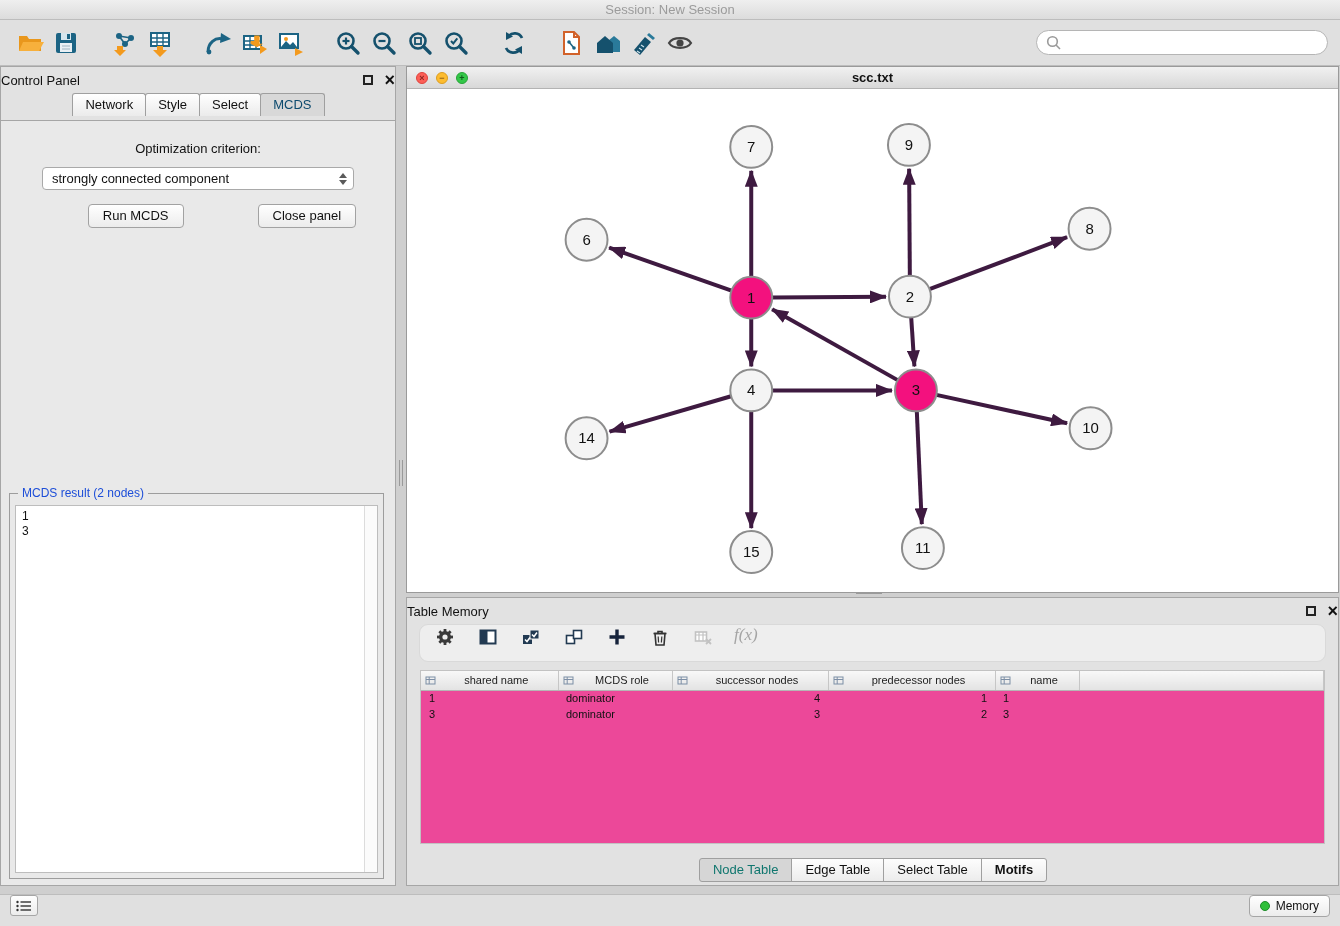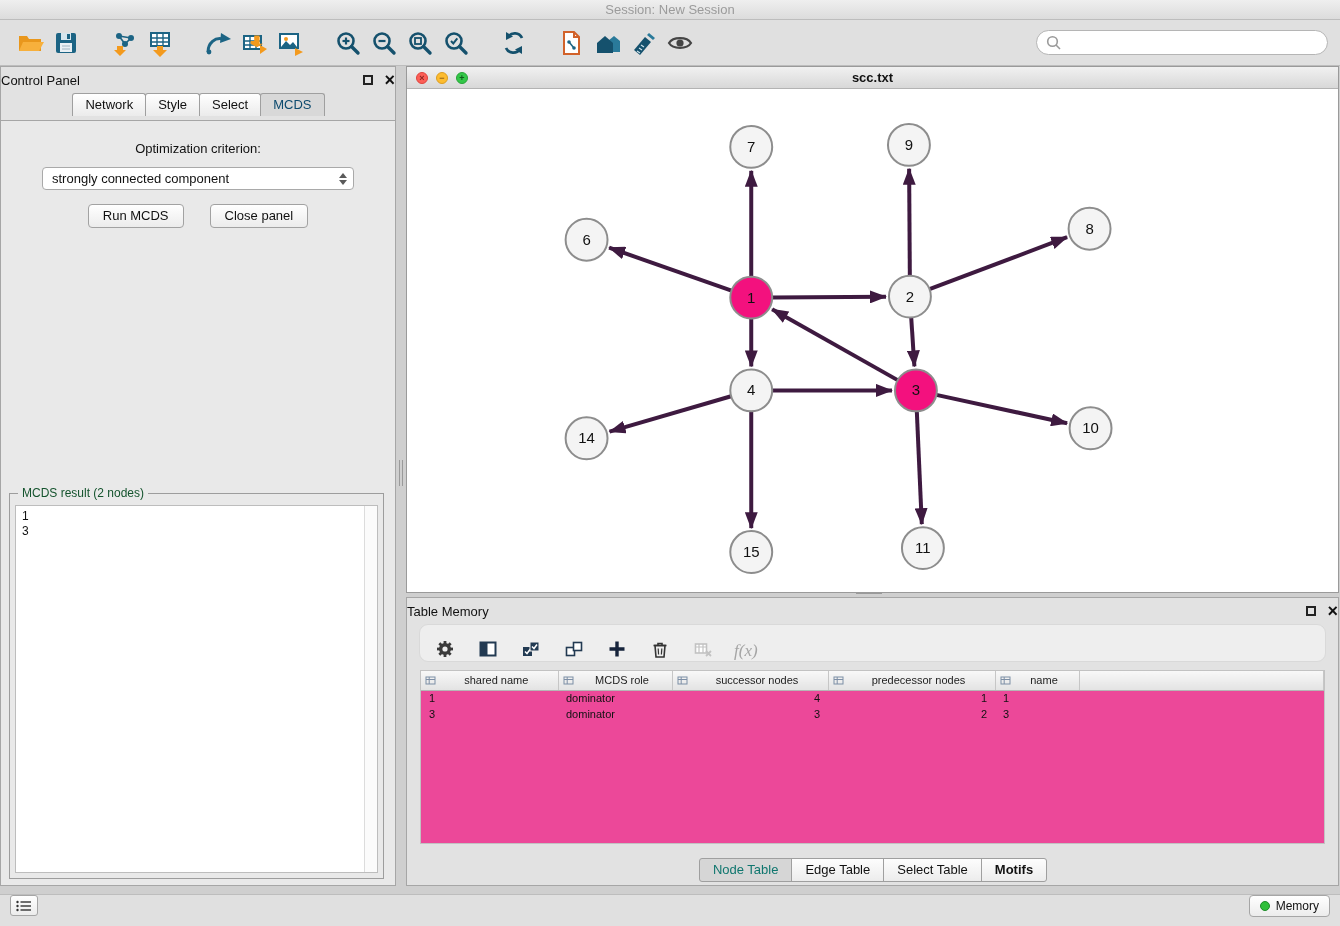--- a/index.html
+++ b/index.html
@@ -63,23 +63,24 @@
   .criterion .arrows { margin-left:auto; display:flex; flex-direction:column; gap:2px; }
   .criterion .arrows i { display:block; width:0; height:0; border-left:4px solid transparent; border-right:4px solid transparent; }
   .arrow-up { border-bottom:5px solid #5a5a5a; }
   .arrow-down { border-top:5px solid #5a5a5a; }
   .cp-buttons { display:flex; justify-content:center; gap:26px; margin-top:14px; }
   .btn {
     font-size:13px; padding:3px 14px 4px;
     background:linear-gradient(#ffffff,#ececec);
     border:1px solid #a2a2a2; border-radius:4px; color:#111; cursor:pointer;
     font-family:"Liberation Sans",sans-serif;
+    margin-left:48px;
   }
   .result-box { position:absolute; left:8px; right:11px; top:372px; bottom:6px; border:1px solid #9d9d9d; background:#e9e9e9; }
-  .result-legend { position:absolute; top:-8px; left:8px; background:#e9e9e9; padding:0 4px; font-size:12px; color:#14532d; }
+  .result-legend { position:absolute; top:-8px; left:8px; background:#e9e9e9; padding:0 4px; font-size:12px; color:#1d4ed8; }
   .result-inner { position:absolute; left:5px; right:5px; top:11px; bottom:5px; background:#fff; border:1px solid #bdbdbd; }
   .result-lines { padding:3px 6px; font-size:12px; line-height:15px; color:#111; }
   .result-scrollbar { position:absolute; top:0; bottom:0; right:0; width:13px; border-left:1px solid #dcdcdc; background:#fbfbfb; }
   
   .network-window {
     position:absolute; left:406px; top:66px; width:933px; height:527px;
     border:1px solid #9a9a9a; background:#fff;
   }
   .net-titlebar {
     height:22px; background:linear-gradient(#f1f1f1,#d8d8d8);
@@ -99,21 +100,21 @@
   .h-handle { position:absolute; left:856px; top:590px; width:26px; height:6px; display:flex; flex-direction:column; gap:2px; cursor:row-resize; }
   .h-handle i { height:1px; background:#9a9a9a; }
   
   .table-panel {
     position:absolute; left:406px; top:597px; width:933px; height:289px;
     background:#e2e2e2; border:1px solid #a6a6a6;
   }
   .tp-toolbar {
     position:absolute; top:26px; left:12px; right:12px; height:38px;
     background:#eeeeee; border:1px solid #d9d9d9; border-radius:9px;
-    display:flex; align-items:flex-end; gap:19px; padding:0 13px;
+    display:flex; align-items:flex-start; gap:19px; padding:0 13px;
   }
   .tp-tbtn { background:none; border:none; width:24px; height:24px; display:flex; align-items:center; justify-content:center; cursor:pointer; }
   .fx-label { font-family:"Liberation Serif",serif; font-style:italic; font-size:17px; color:#a5a5a5; }
   .tp-table-wrap {
     position:absolute; left:13px; right:13px; top:72px; bottom:41px;
     background:#ec4899; border:1px solid #c2c2c2; overflow:hidden;
   }
   table.node-table { border-collapse:collapse; width:100%; table-layout:fixed; font-size:11px; }
   .node-table th {
     height:19px; background:linear-gradient(#f8f8f8,#e3e3e3);

